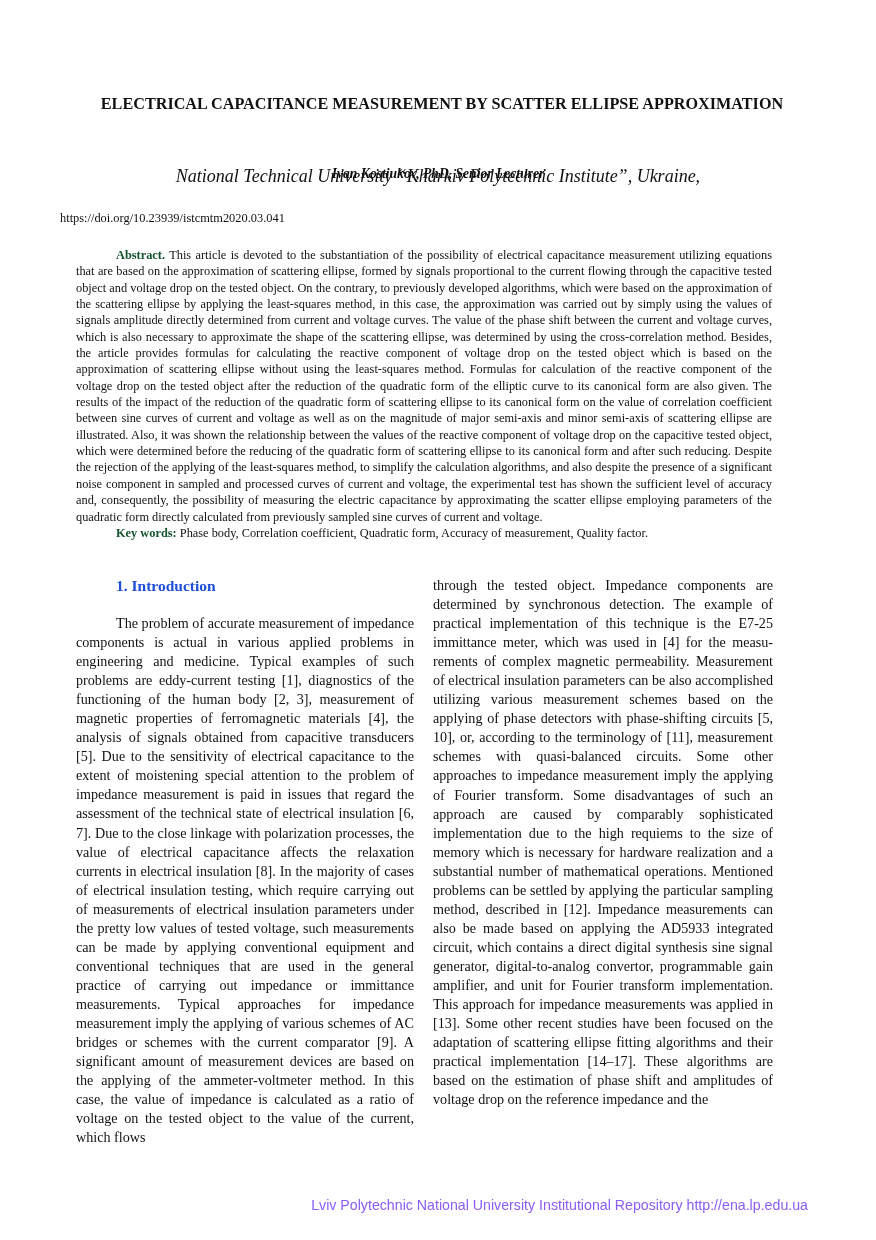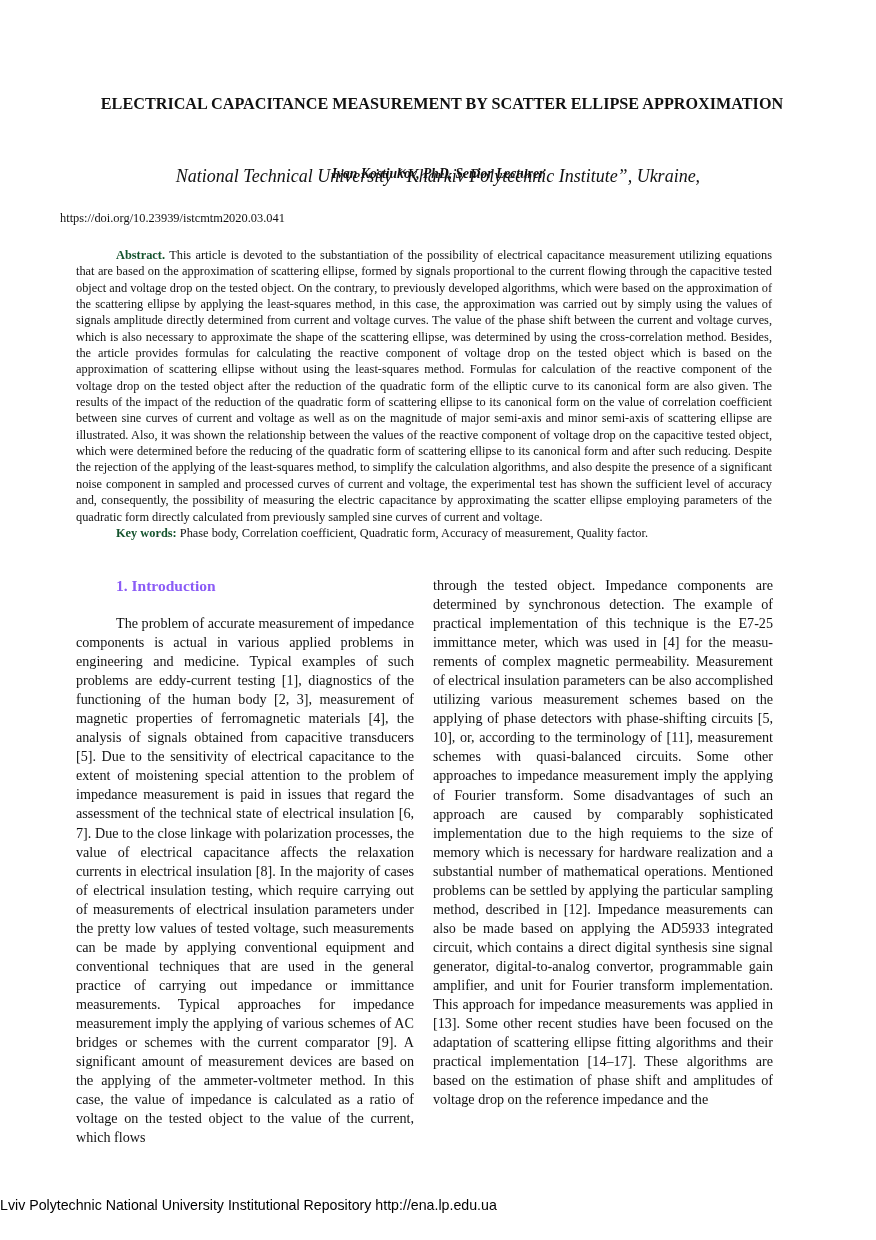--- a/index.html
+++ b/index.html
@@ -13,27 +13,27 @@
            font-style: italic; font-size: 18px; line-height: 18.5px; }
   .doi { position: absolute; top: 210px; left: 60px; font-size: 12.4px; line-height: 16px; }
   .abstract { position: absolute; top: 247px; left: 76px; width: 696px; font-size: 12.35px;
               line-height: 16.35px; text-align: justify; }
   .abstract p { margin: 0; text-indent: 40px; }
   .label { color: #14532d; font-weight: bold; }
   .col { position: absolute; top: 576px; font-size: 14.15px; line-height: 19.05px;
          text-align: justify; }
   .col-left { left: 76px; width: 338px; }
   .col-right { left: 433px; width: 340px; }
-  .heading { color: #8b5cf6; font-weight: bold; font-size: 15.5px; margin: 0 0 0 40px;
+  .heading { color: #1d4ed8; font-weight: bold; font-size: 15.5px; margin: 0 0 0 40px;
              line-height: 20px; }
   .col p { margin: 0; }
   .col-left p { text-indent: 40px; margin-top: 18px; }
-  .footer { position: absolute; top: 1197px; left: 0; width: 808px; text-align: left;
+  .footer { position: absolute; top: 1197px; left: 0; width: 808px; text-align: right;
             font-family: "Liberation Sans", "DejaVu Sans", sans-serif; font-size: 14.2px;
-            color: #000000; }
+            color: #8b5cf6; }
 </style>
 </head>
 <body>
 
 <div class="title">ELECTRICAL CAPACITANCE MEASUREMENT BY SCATTER ELLIPSE APPROXIMATION</div>
 <div class="author">Ivan Kostiukov, PhD, Senior Lecturer</div>
 <div class="affil">
   <div>National Technical University “Kharkiv Polytechnic Institute”, Ukraine,</div>
 </div>
 <div class="doi">https://doi.org/10.23939/istcmtm2020.03.041</div>

